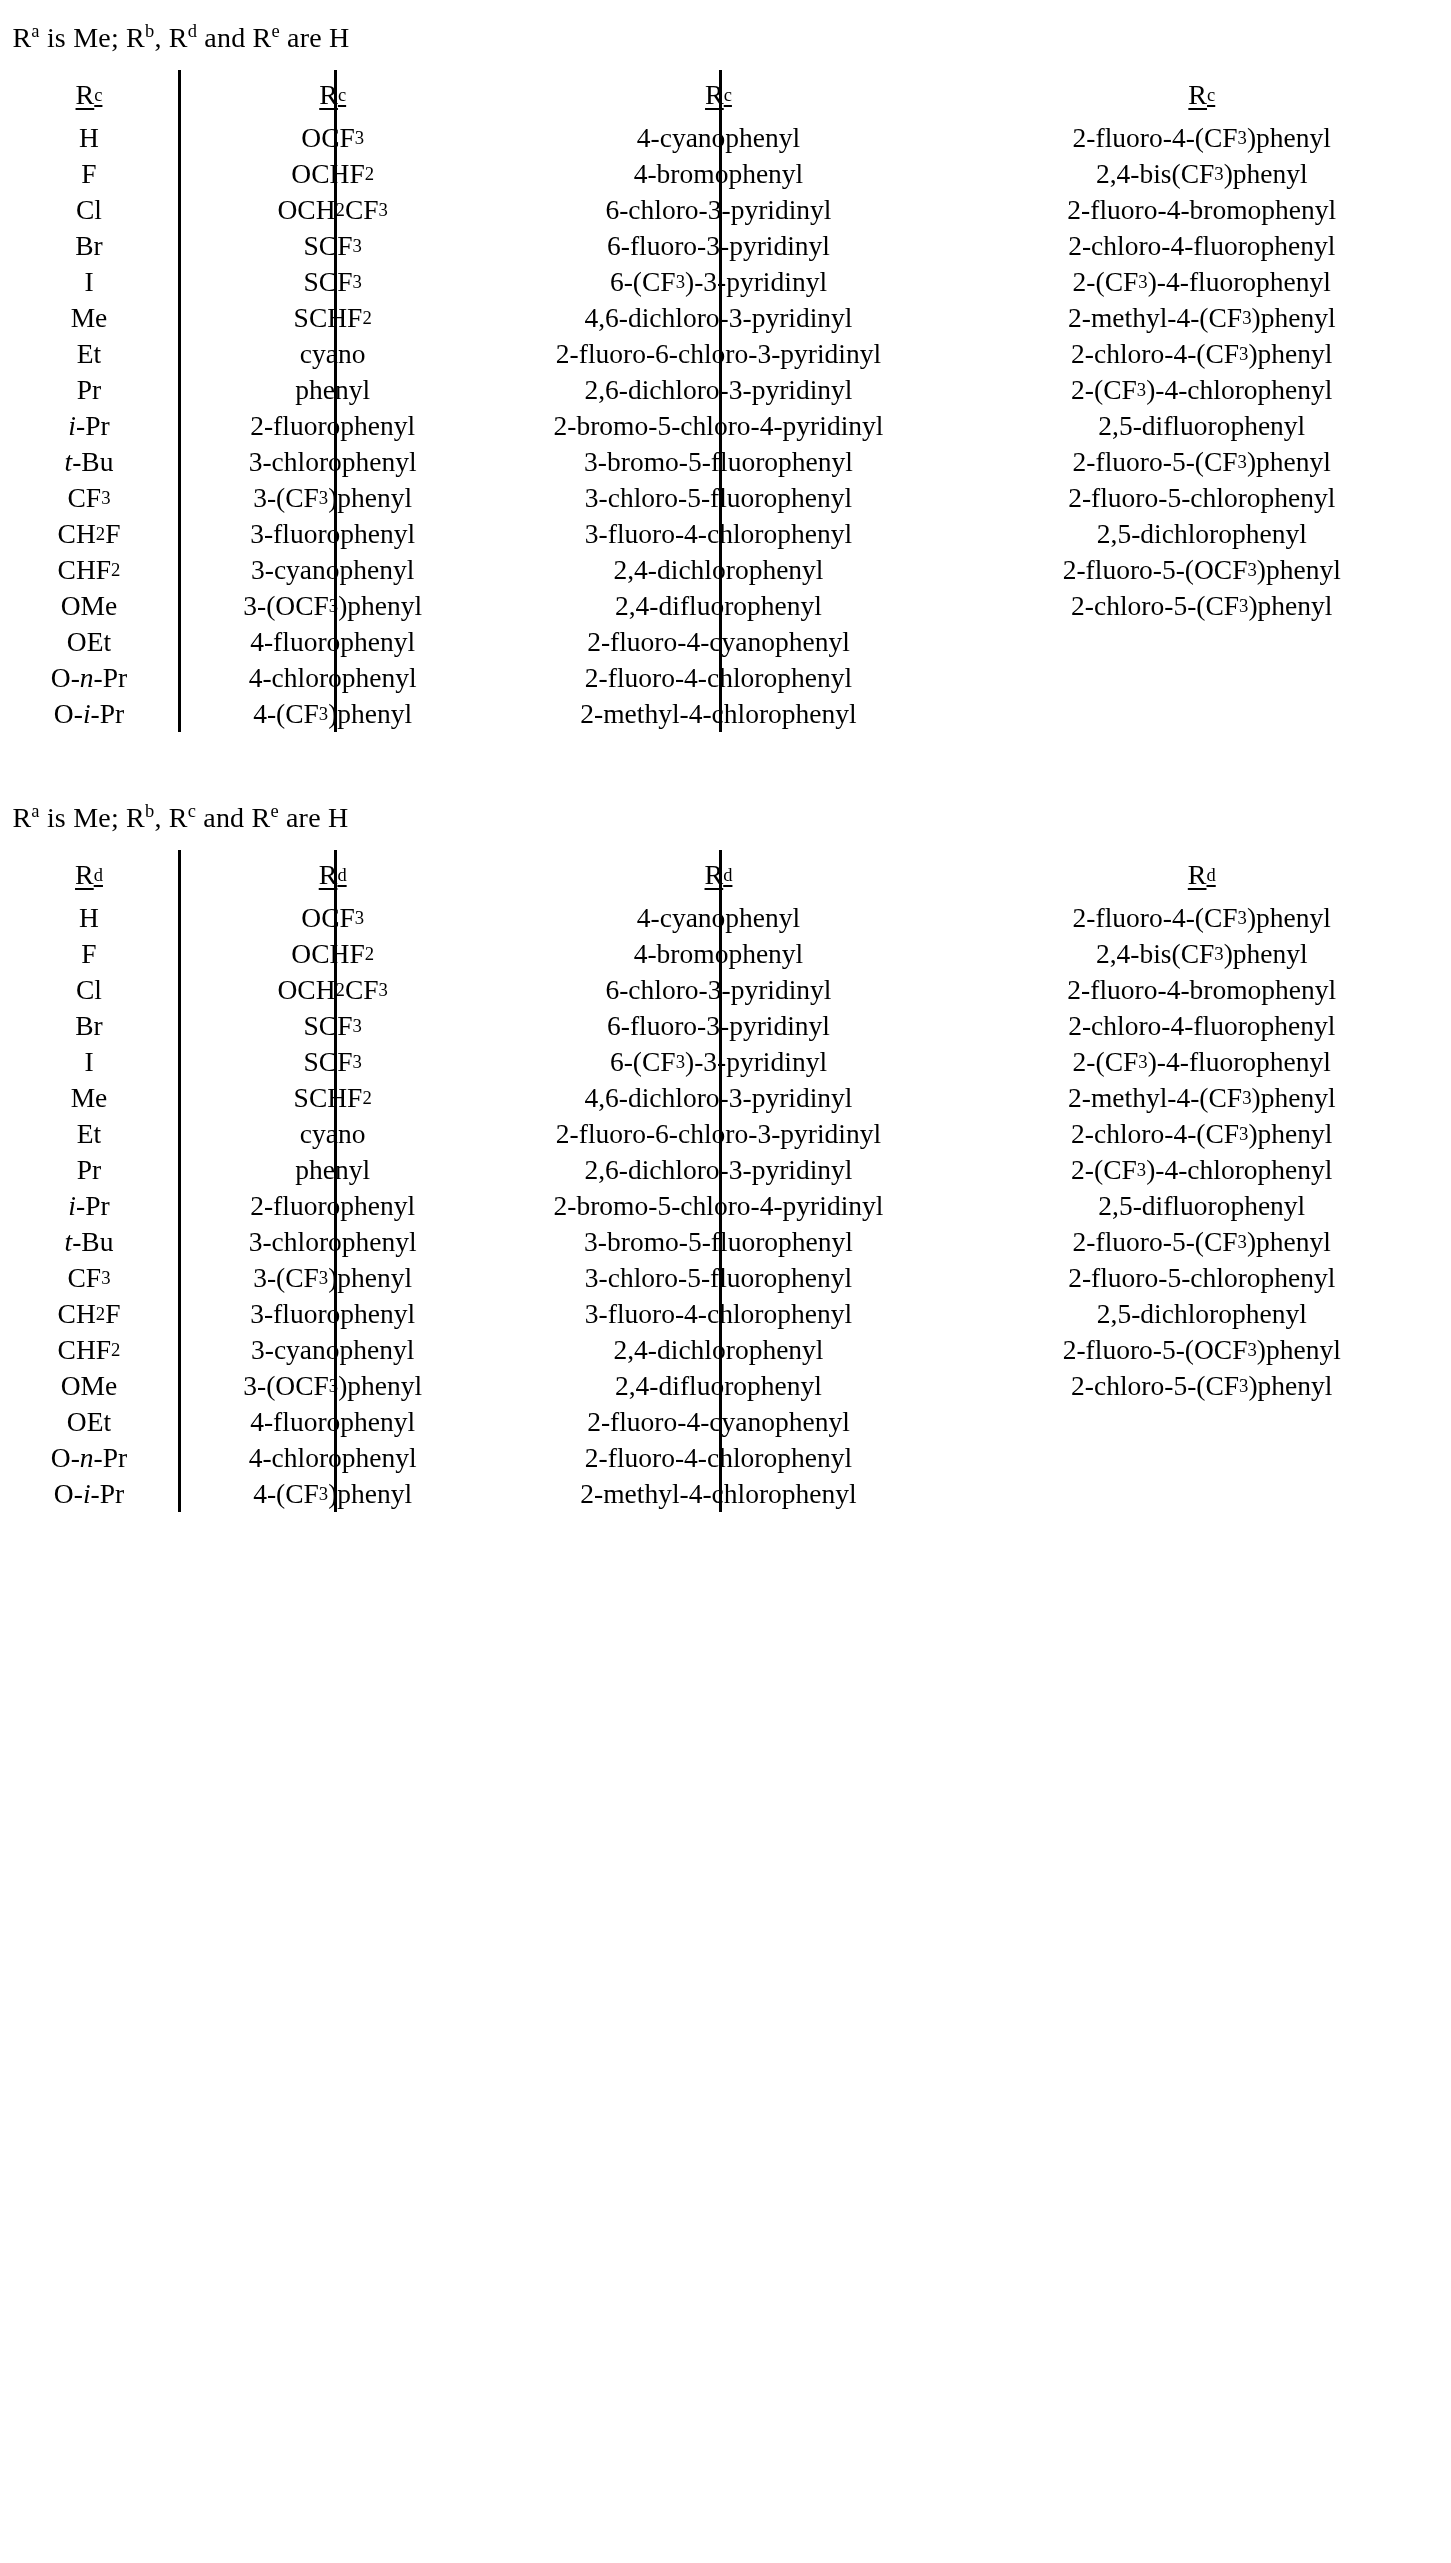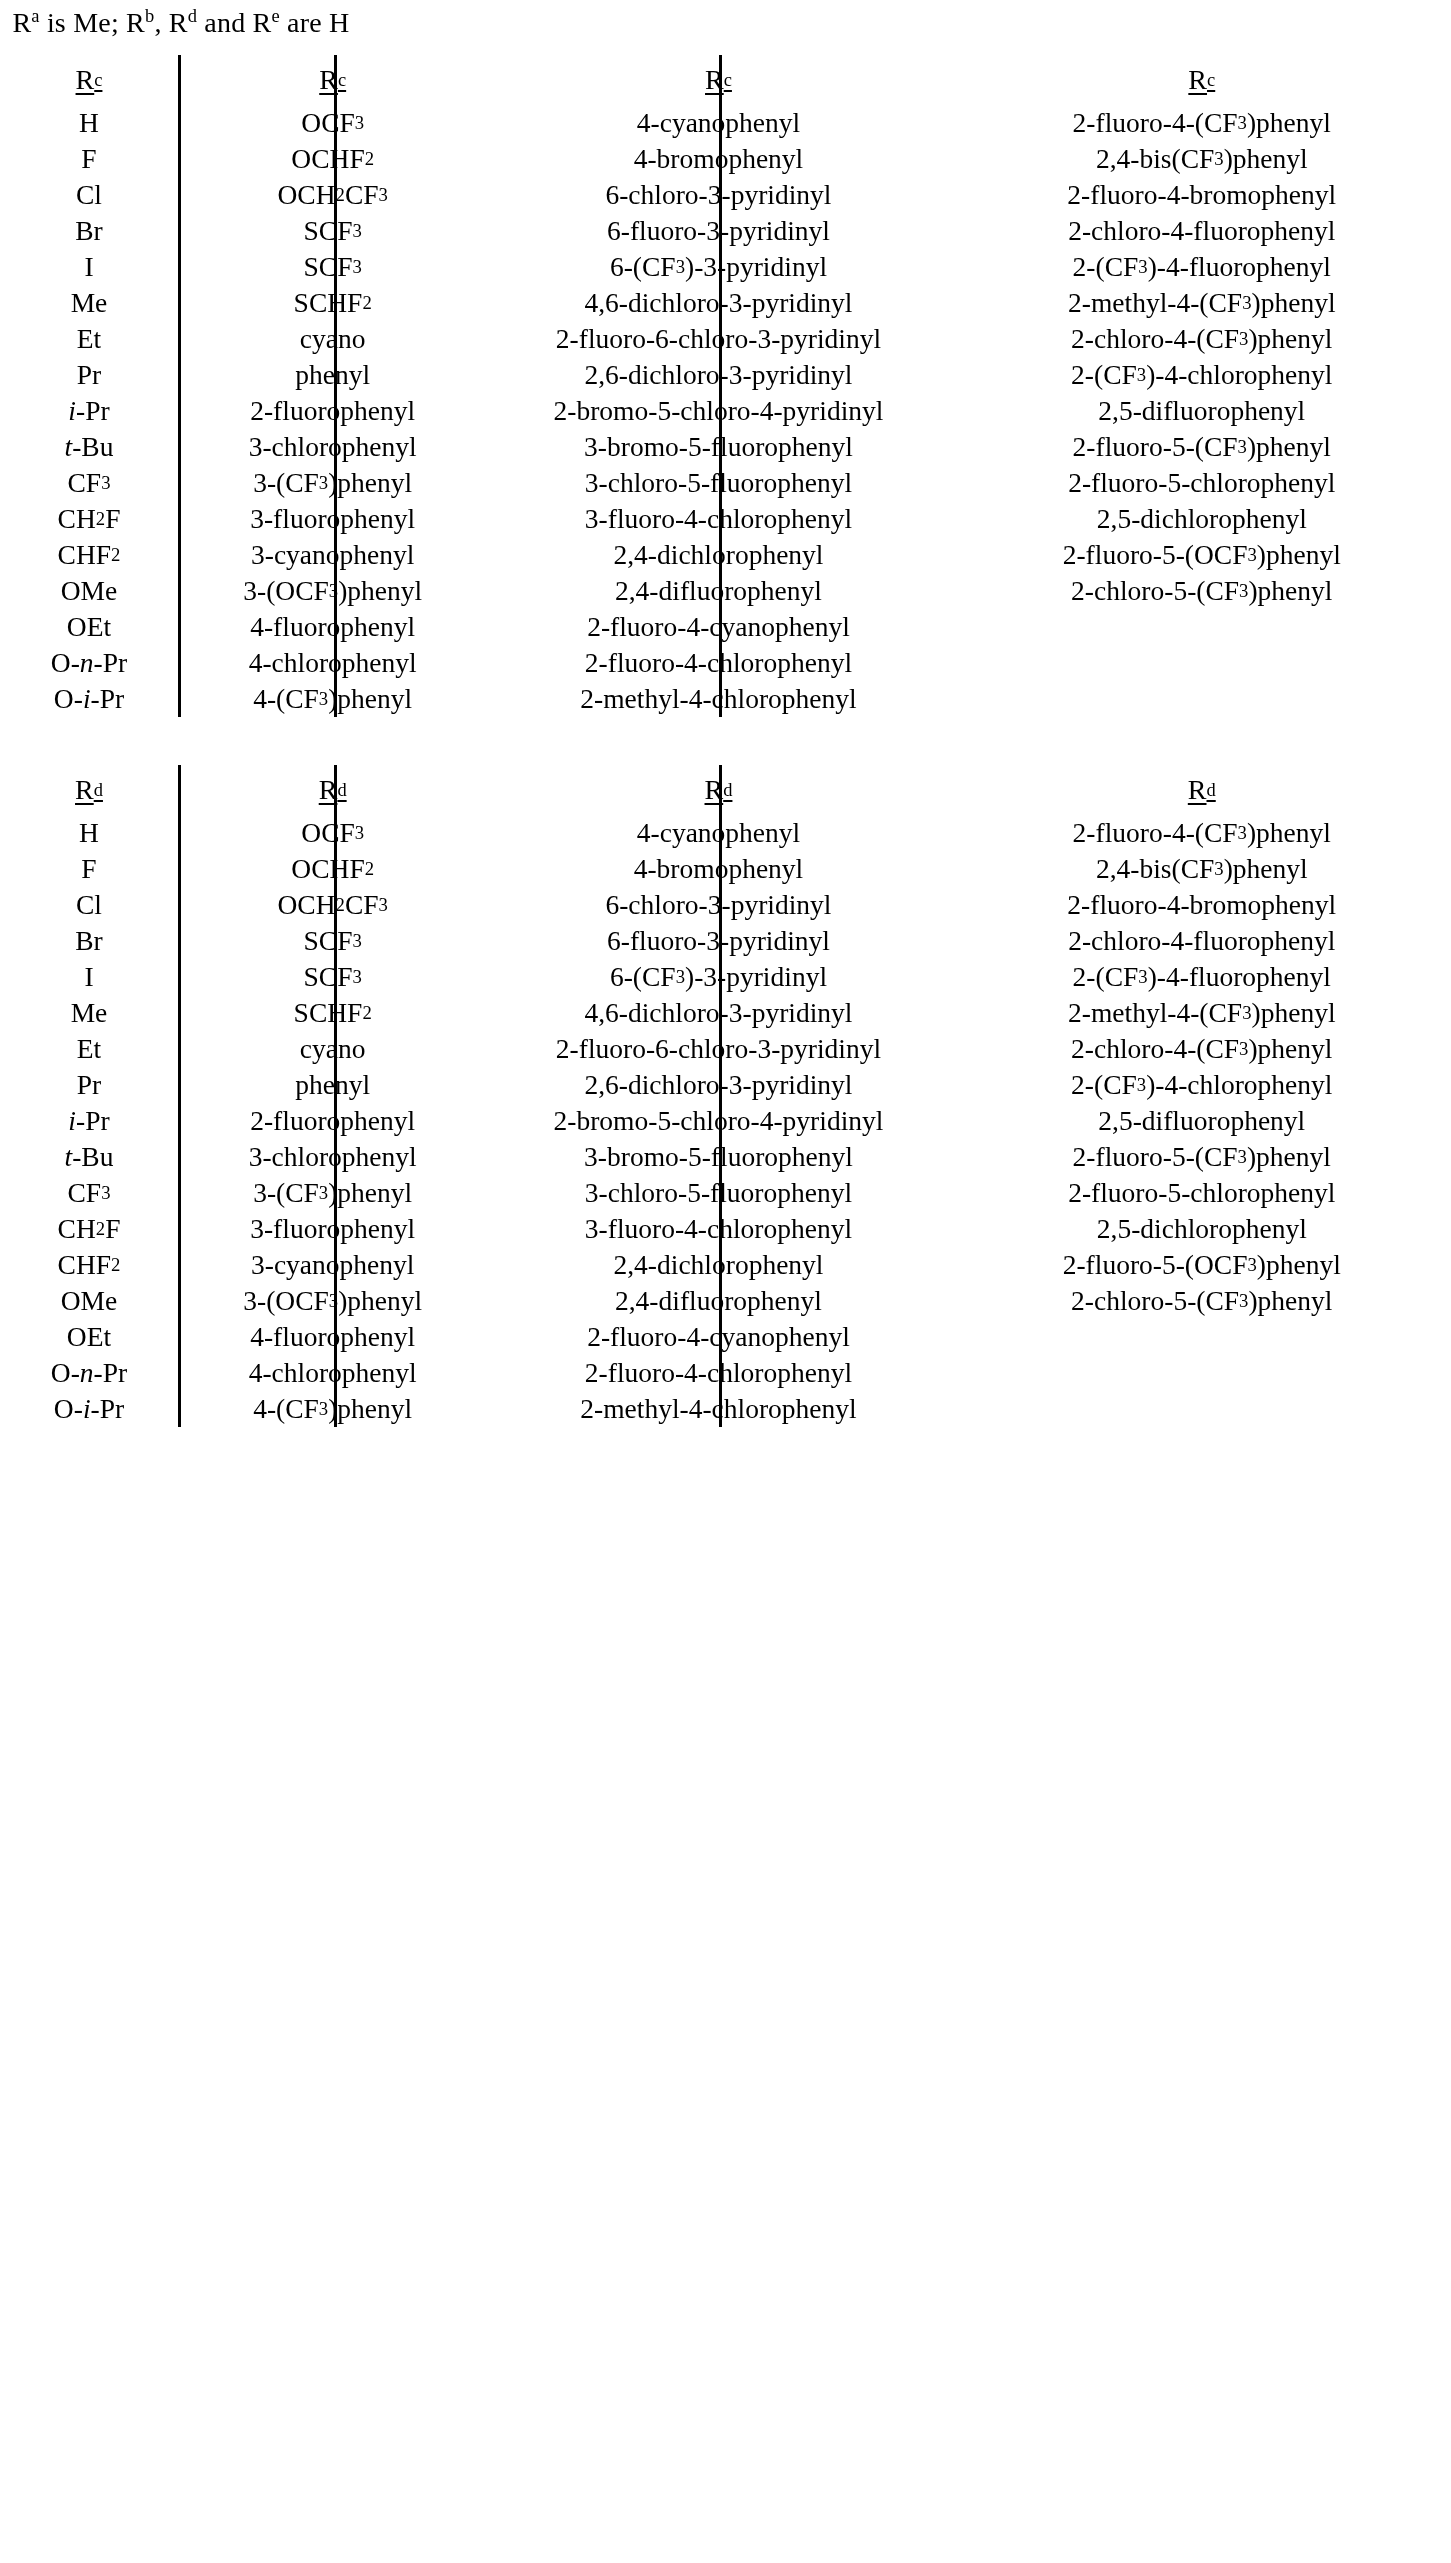--- a/index.html
+++ b/index.html
@@ -25,21 +25,21 @@
 
   .table-block {
     position: relative;
     width: 1451px;
   }
 
   .caption {
     font-size: 28px;
     line-height: 1.0;
     padding-left: 12.4px;
-    padding-top: 9px;
+    padding-top: 24px;
     padding-bottom: 18px;
     white-space: nowrap;
     letter-spacing: 0.2px;
   }
   .caption sup {
     font-size: 0.66em;
     vertical-align: super;
     line-height: 0;
   }
 
@@ -191,20 +191,21 @@
             <div class="cell">2-fluoro-5-(OCF<sub>3</sub>)phenyl</div>
             <div class="cell">2-chloro-5-(CF<sub>3</sub>)phenyl</div>
             <div class="cell empty">&nbsp;</div>
             <div class="cell empty">&nbsp;</div>
             <div class="cell empty">&nbsp;</div>
           </div>
         </div>
       </div>
       <div class="spacer-between"></div>
       <div class="table-block">
+        <div class="caption">R<sup>a</sup> is Me; R<sup>b</sup>, R<sup>c</sup> and R<sup>e</sup> are H</div>
         <div class="grid">
           <div class="col c1">
             <div class="hdr">R<sup>d</sup></div>
             <div class="cell">H</div>
             <div class="cell">F</div>
             <div class="cell">Cl</div>
             <div class="cell">Br</div>
             <div class="cell">I</div>
             <div class="cell">Me</div>
             <div class="cell">Et</div>

